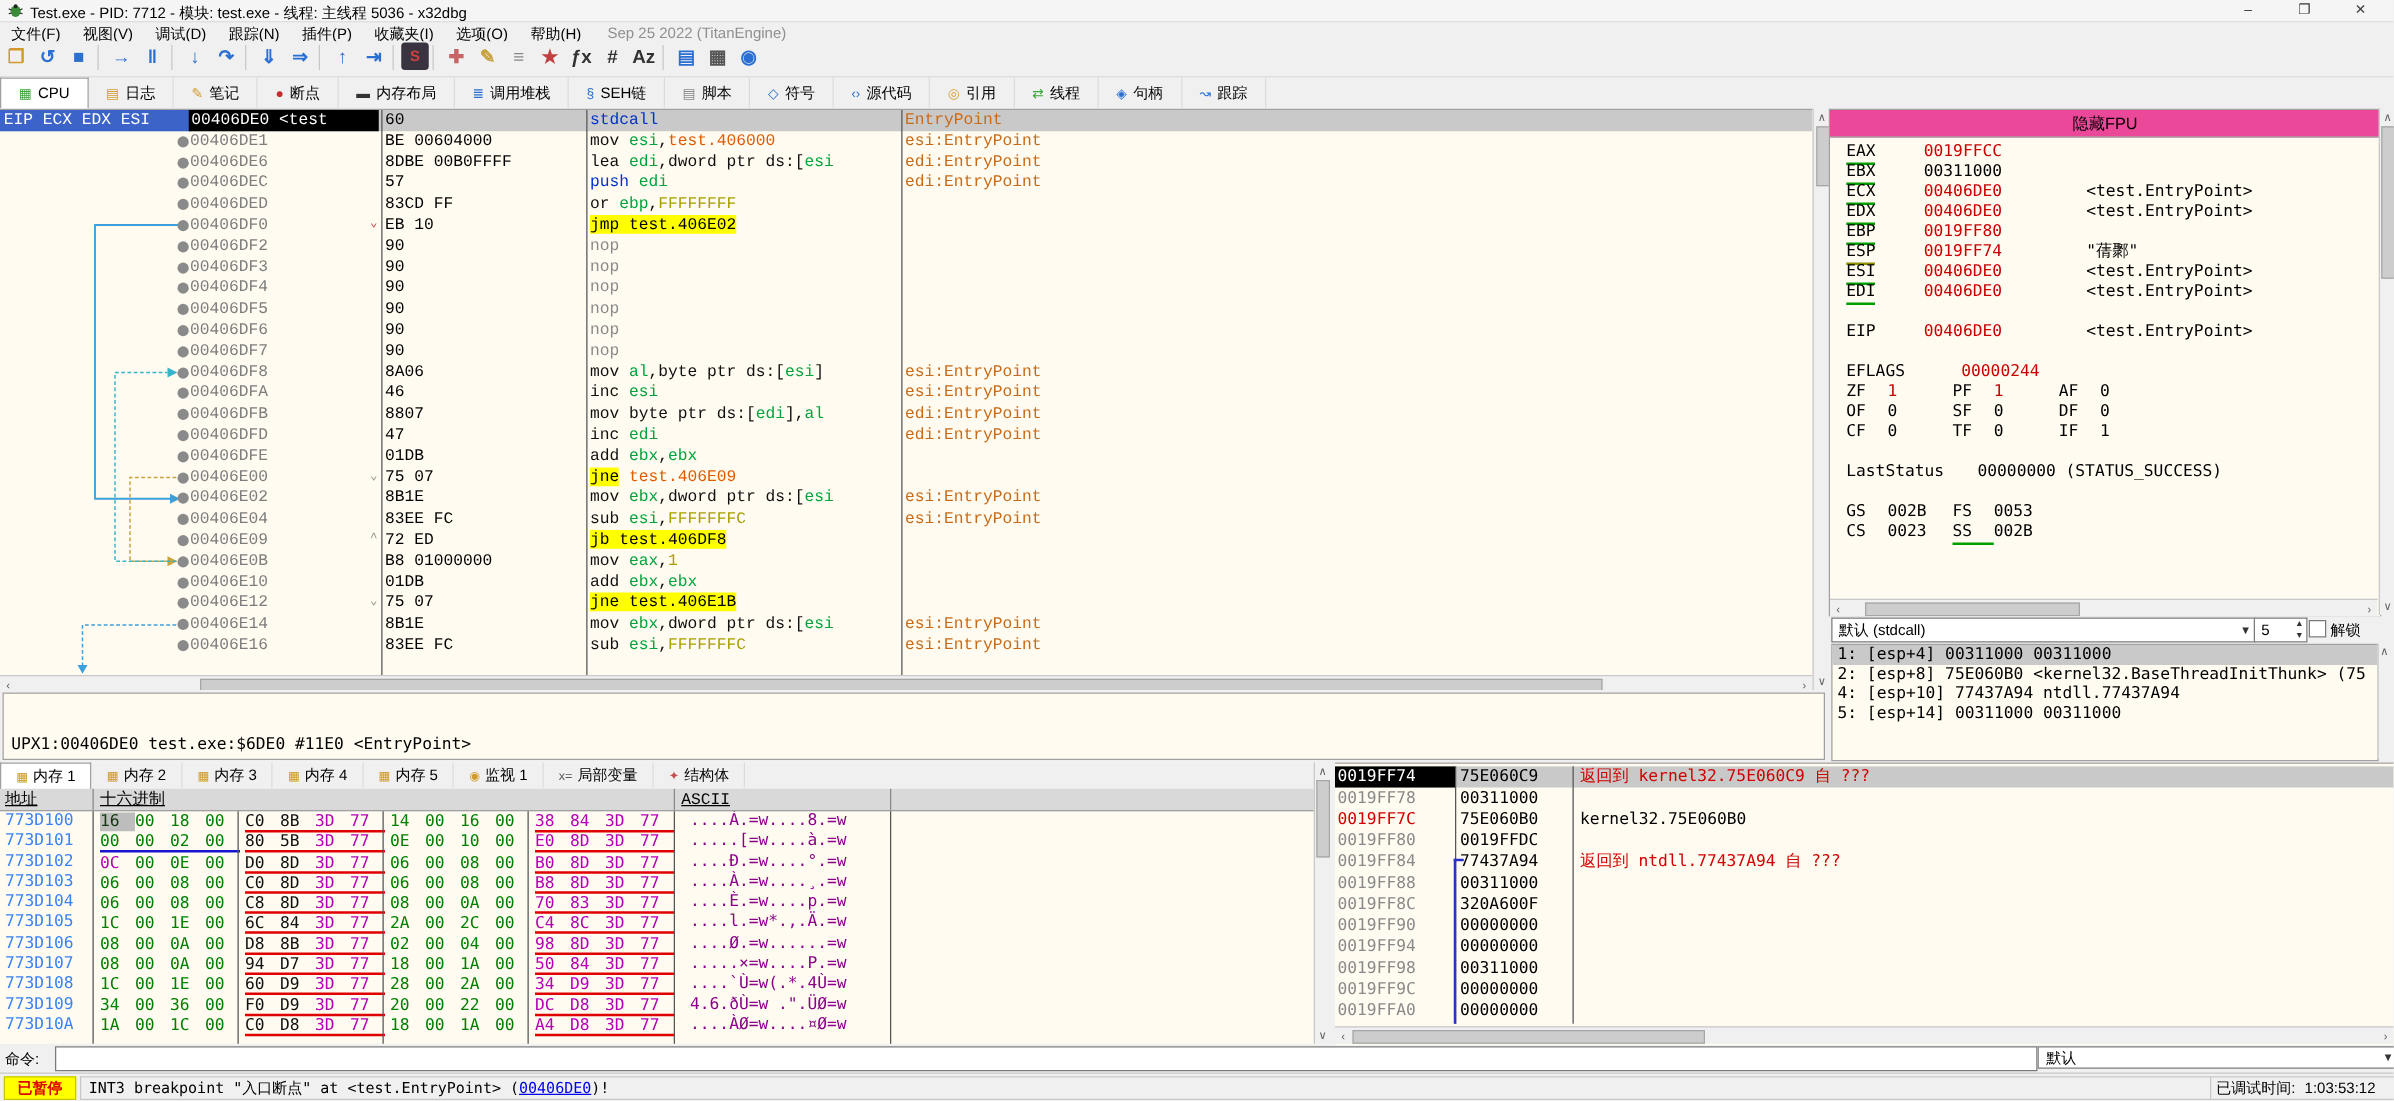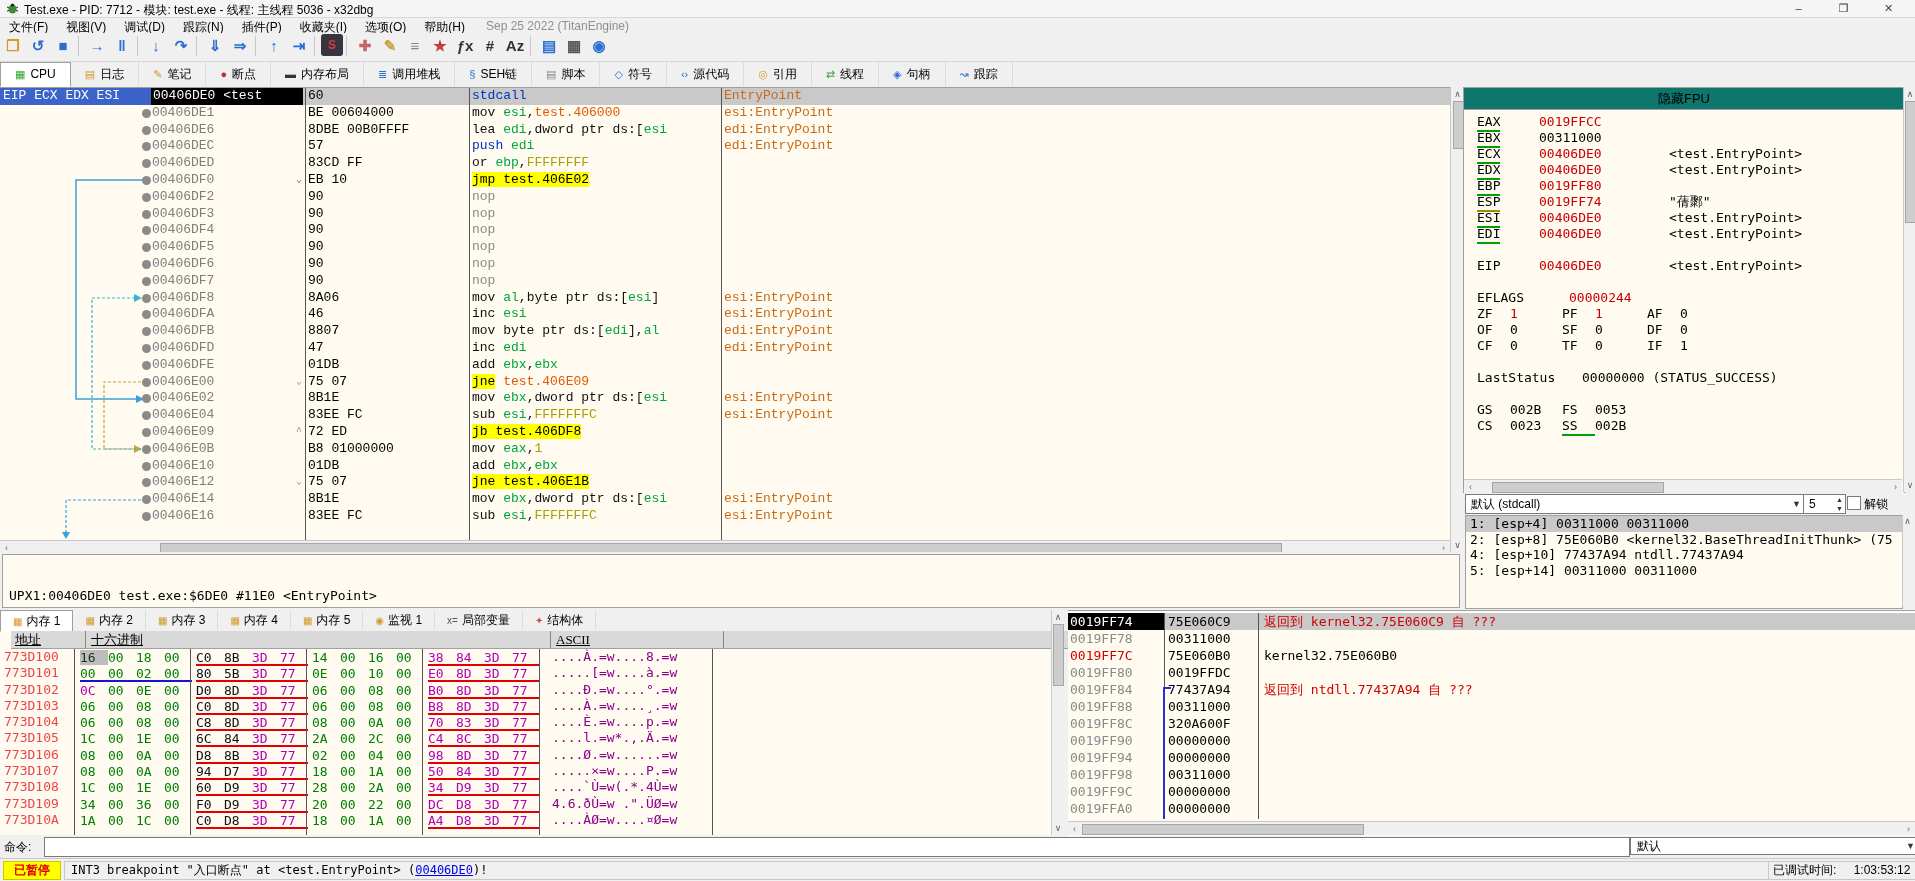--- a/index.html
+++ b/index.html
@@ -42,21 +42,21 @@
   .tk-m{color:#e05a00}.tk-gr{color:#8a8a8a}.tk-y{background:#ffff00;color:#000}
   .dot{position:absolute;left:142px;top:4px;width:9px;height:9px;border-radius:50%;background:#8a8a8a}
   .colline{position:absolute;top:0;height:452px;border-left:1px solid #555}
   #dis-hscroll{position:absolute;left:0;top:452px;width:1450px;height:13px;background:#f0f0f0;border-top:1px solid #c8c8c8}
   #dis-vscroll{left:1450px;top:87px;width:13px;height:465px;background:#f0f0f0;border-left:1px solid #c8c8c8}
   .sb-thumb{position:absolute;background:#cdcdcd;border:1px solid #a6a6a6}
   .sb-arrow{position:absolute;color:#606060;font-size:9px;text-align:center;width:13px}
 
   
   #regs{left:1463px;top:87px;width:440px;height:405px;background:#fffbf0;border:1px solid #a0a0a0}
-  #regs-header{position:absolute;left:0;top:0;width:100%;height:21px;background:#0f766e;border-bottom:1px solid #a0a0a0;
+  #regs-header{position:absolute;left:0;top:0;width:100%;height:21px;background:#ec4899;border-bottom:1px solid #a0a0a0;
                text-align:center;line-height:21px;font-size:13px}
   #reg-lines{position:absolute;left:0;top:26px;width:100%}
   .rline{position:relative;height:16px;line-height:16px;font-family:"DejaVu Sans Mono",monospace;font-size:13px;padding-left:13px;white-space:pre}
   .rl{display:inline-block}
   .rl-lg{border-bottom:2px solid #00a000}
   .rl-lo{border-bottom:2px solid #909000}
   .rv{position:absolute;left:75px}.rv.red{color:#c80000}
   .rv2{position:absolute;left:105px;color:#c80000}
   .rv3{position:absolute;left:118px}
   .rn{position:absolute;left:205px}
@@ -86,30 +86,30 @@
   #infobox{left:0;top:552px;width:1462px;height:58px;background:#f0f0f0}
   #infobox .inner{position:absolute;left:2px;top:2px;right:2px;bottom:2px;background:#fffbf0;border:1px solid #a0a0a0}
   #infoline{position:absolute;left:6px;bottom:4px;font-family:"DejaVu Sans Mono",monospace;font-size:13px}
 
   
   #dump{left:0;top:610px;width:1063px;height:225px;background:#fffbf0}
   #dump-tabs{position:absolute;left:0;top:0;width:100%;height:21px;background:#f0f0f0}
   .dtab{display:inline-block;height:20px;line-height:20px;padding:0 12px;border-right:1px solid #dcdcdc;font-size:12px;vertical-align:top}
   .dtab.active{background:#fff;border:1px solid #a0a0a0;border-bottom:1px solid #fff}
   .dtab .tic{margin-right:4px;font-size:10px}
-  #dump-header{position:absolute;left:11px;top:21px;width:100%;height:17px;background:#d9d9d9;border-bottom:1px solid #a0a0a0;
-               font-family:Liberation Serif, serif;font-size:13px;line-height:17px}
+  #dump-header{position:absolute;left:0;top:21px;width:100%;height:17px;background:#d9d9d9;border-bottom:1px solid #a0a0a0;
+               font-family:Liberation Mono, monospace;font-size:13px;line-height:17px}
   #dump-header span{text-decoration:underline}
   #dh-addr{position:absolute;left:4px}
   #dh-hex{position:absolute;left:80px}
   #dh-ascii{position:absolute;left:545px}
   .dhline{position:absolute;top:0;height:17px;border-left:1px solid #888}
   #dump-rows{position:absolute;left:0;top:39px;width:1050px;height:186px;overflow:hidden}
   .dmrow{position:relative;height:16.3px;line-height:15px;font-family:"DejaVu Sans Mono",monospace;font-size:13px;white-space:pre}
-  .dm-addr{position:absolute;left:4px;width:68px;overflow:hidden;color:#ef4444}
+  .dm-addr{position:absolute;left:4px;width:68px;overflow:hidden;color:#3b82f6}
   .dm-g{position:absolute;top:1px;height:14px}
   .dm-g .byte{display:inline-block;width:28px}
   .u-r{border-bottom:2px solid #e00000}
   .u-b{border-bottom:2px solid #1414d2}
   .hg{color:#008000}.hk{color:#101010}.hm{color:#b400b4}
   .hgs{color:#103810;background:#bdbdbd}
   .dm-ascii{position:absolute;left:552px;color:#8b008b}
   .dvline{position:absolute;top:0;height:186px;border-left:1px solid #555}
   #dump-vscroll{left:1051px;top:610px;width:12px;height:225px;background:#f0f0f0;border-left:1px solid #c8c8c8}
 
@@ -360,15 +360,15 @@
   </div>
 </div>
 
 <div class="abs" id="statusbar">
   <div id="status-badge">已暂停</div>
   <div id="status-msg">
     <span>INT3  breakpoint  "入口断点"  at  &lt;test.EntryPoint&gt;  (</span><span id="status-link">00406DE0</span><span>)!</span>
   </div>
   <div id="status-time">
     <span>已调试时间:</span>
-    <span style="margin-left:14px">1:03:53:12</span>
+    <span style="margin-left:4px">1:03:53:12</span>
   </div>
 </div>
 
 </body></html>

